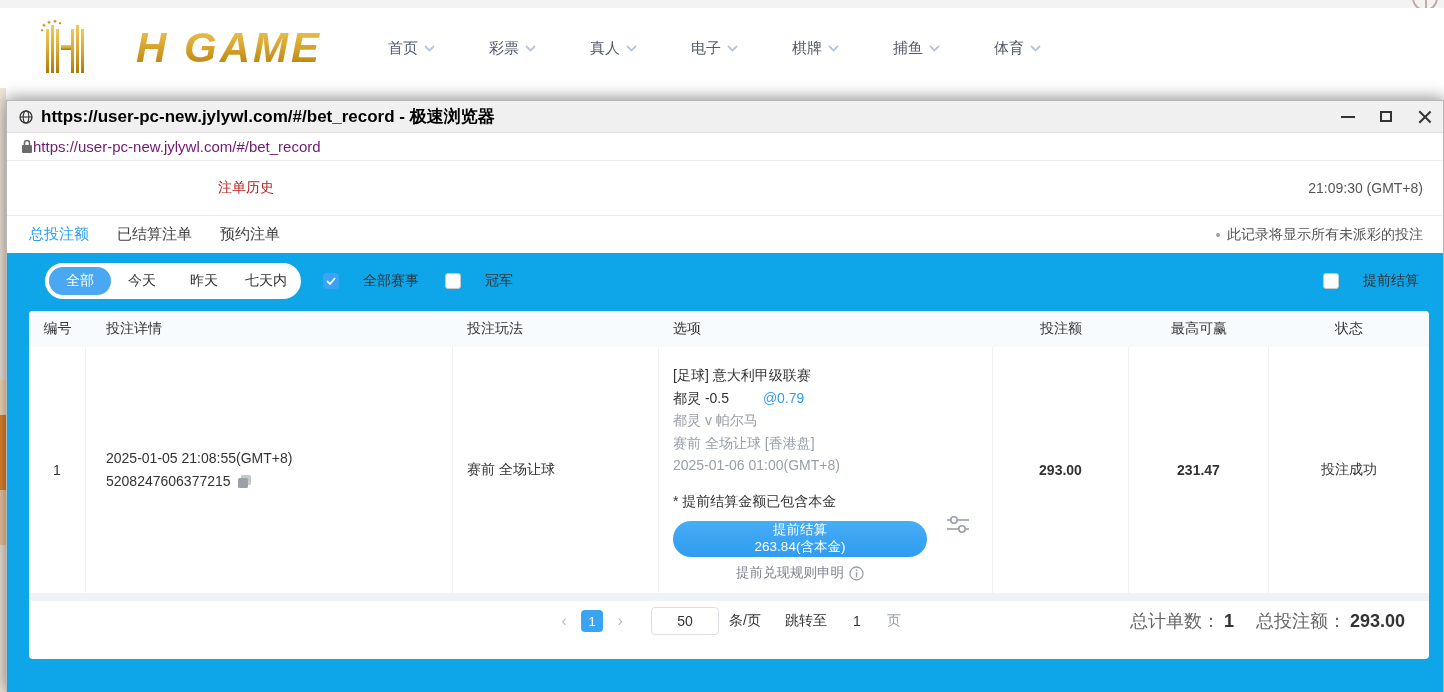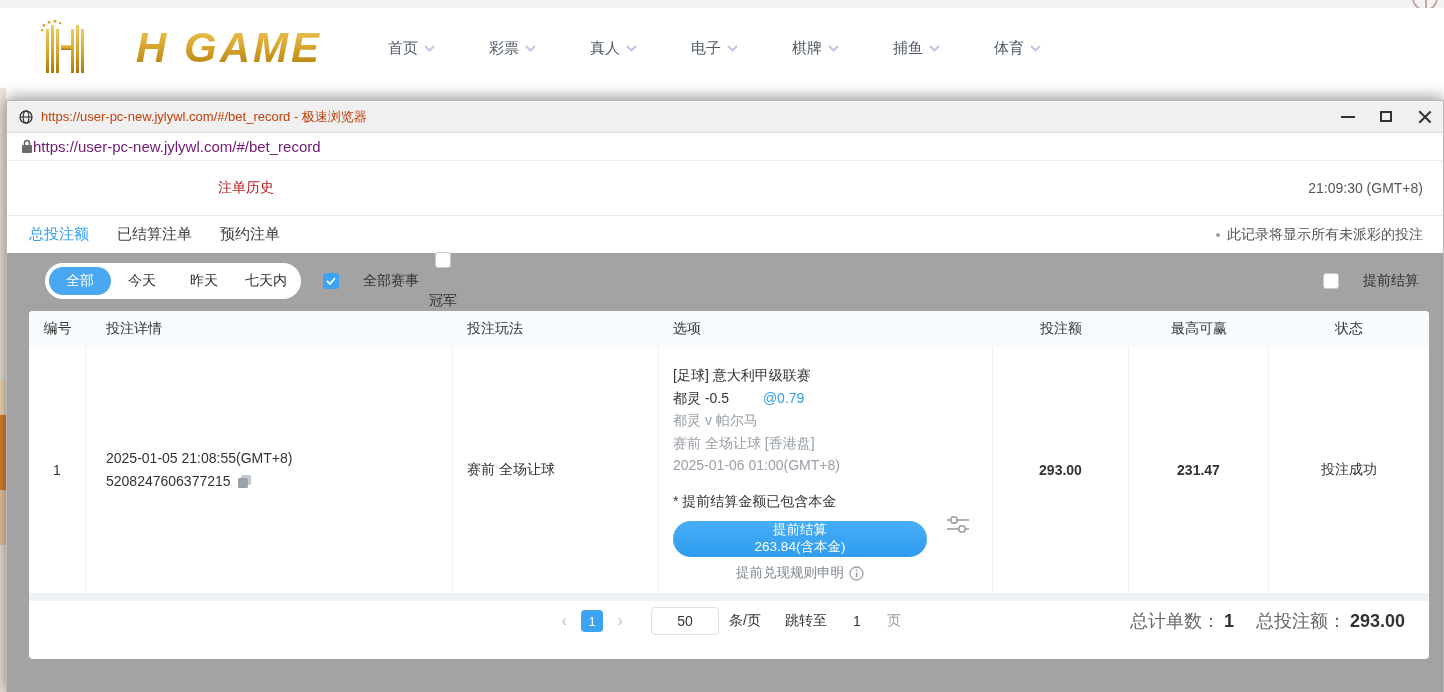--- a/index.html
+++ b/index.html
@@ -24,21 +24,21 @@
   .left-sliver { position:absolute; left:0; top:88px; width:6px; height:604px; background:#efe6d9; }
   .left-sliver .f1 { position:absolute; top:292px; left:0; width:6px; height:35px; background:#f6ddba; }
   .left-sliver .f2 { position:absolute; top:327px; left:0; width:6px; height:75px; background:#e0852c; }
   .left-sliver .f3 { position:absolute; top:402px; left:0; width:6px; height:55px; background:#eec9a2; }
 
   
   .browser { position:absolute; left:6px; top:100px; width:1438px; height:592px; background:#fff;
     box-shadow:0 -4px 14px rgba(0,0,0,.28), 0 4px 16px rgba(0,0,0,.25); border:1px solid #b8b8b8; }
   .titlebar { height:32px; background:#f0f0f0; display:flex; align-items:center; border-bottom:1px solid #dedede; }
   .titlebar .globe { margin-left:12px; }
-  .titlebar-text { margin-left:8px; font-size:13px; color:#c2410c; }
+  .titlebar-text { margin-left:8px; font-size:17px; color:#000000;font-weight:bold; }
   .win-controls { margin-left:auto; display:flex; align-items:center; }
   .win-btn { width:38px; height:30px; display:flex; align-items:center; justify-content:center; cursor:pointer; }
   .ic-min { width:14px; height:2px; background:#333; }
   .ic-max { width:12px; height:11px; border:2px solid #333; }
   .ic-close { position:relative; width:13px; height:13px; }
   .ic-close:before,.ic-close:after { content:""; position:absolute; left:6px; top:-1px; width:1.6px; height:16px; background:#333; }
   .ic-close:before { transform:rotate(45deg); } .ic-close:after { transform:rotate(-45deg); }
 
   .addressbar { height:28px; background:#fff; display:flex; align-items:center; border-bottom:1px solid #ededed; }
   .addressbar .lock { margin-left:14px; }
@@ -49,29 +49,29 @@
   .page-title { position:absolute; left:211px; top:50%; transform:translateY(-50%); font-size:14px; color:#b91c1c; }
   .clock { position:absolute; right:20px; top:50%; transform:translateY(-50%); font-size:14px; color:#555; }
 
   .tabs-row { height:38px; background:#fff; border-top:1px solid #ebebeb; display:flex; align-items:center; }
   .tabs { display:flex; gap:28px; margin-left:22px; }
   .tab { font-size:15px; color:#404040; cursor:pointer; }
   .tab.active { color:#2f9ff2; }
   .notice { margin-left:auto; margin-right:20px; font-size:14px; color:#555; display:flex; align-items:center; gap:7px; }
   .notice .dot { width:4px; height:4px; border-radius:50%; background:#9aa0a8; }
 
-  .blue-area { height:440px; background:#a3a3a3; }
+  .blue-area { height:440px; background:#0ea5e9; }
 
   .filter-row { display:flex; align-items:center; padding-top:10px; height:46px; }
   .pill-group { margin-left:38px; background:#fff; border-radius:18px; height:36px; display:flex; align-items:center; padding:0 4px; }
   .pill { min-width:62px; height:28px; display:flex; align-items:center; justify-content:center;
     font-size:14px; color:#333; cursor:pointer; padding:0 8px; }
   .pill.active { background:#4aa7f2; color:#fff; border-radius:15px; }
   .cb { display:flex; align-items:center; gap:24px; cursor:pointer; }
-  .cb.m1 { margin-left:22px; } .cb.m2 { margin-left:10px;flex-direction:column; }
+  .cb.m1 { margin-left:22px; } .cb.m2 { margin-left:26px; }
   .cb-box { width:16px; height:16px; border:1px solid #c6cad1; border-radius:3px; background:#fff;
     display:flex; align-items:center; justify-content:center; }
   .cb-box.checked { background:#3aa3f2; border-color:#3aa3f2; }
   .cb-label { font-size:14px; color:#333; }
   .filter-right { margin-left:auto; margin-right:24px; }
 
   .card { margin:12px auto 0 22px; width:1400px; height:348px; background:#fff; border-radius:4px; overflow:hidden; }
   .thead { display:flex; height:36px; background:#f8fbfe; align-items:center; font-size:14px; color:#333; }
   .trow { display:flex; height:246px; font-size:14px; color:#333; }
   .col-no { width:57px; } .col-detail { width:367px; } .col-play { width:206px; }

